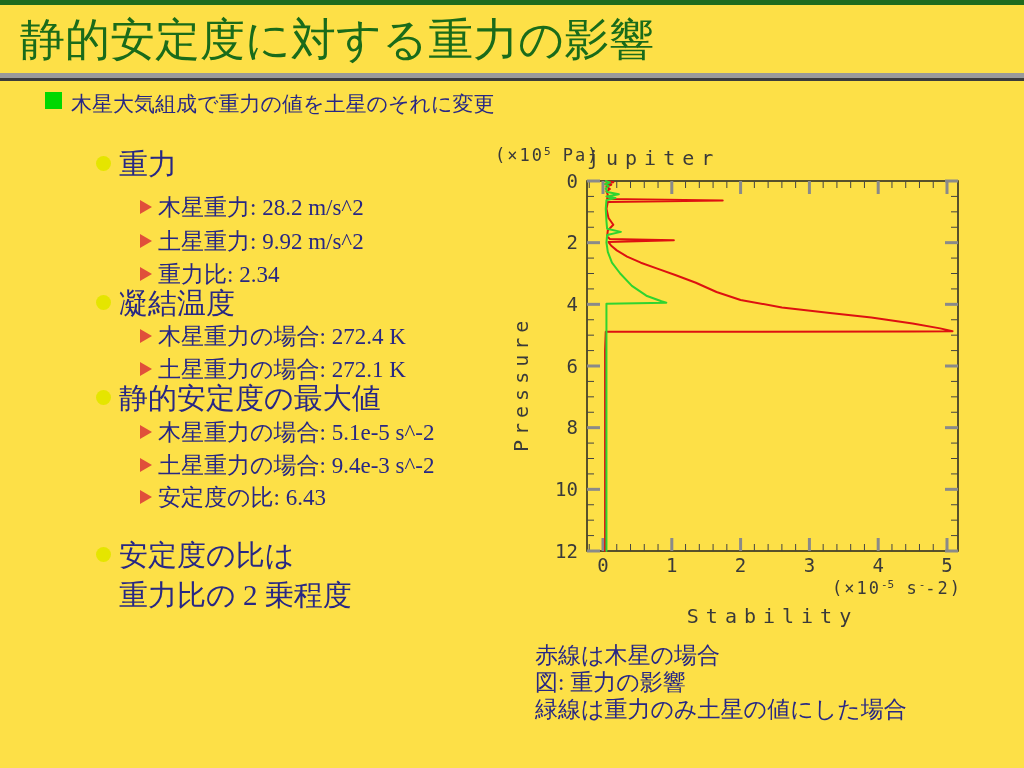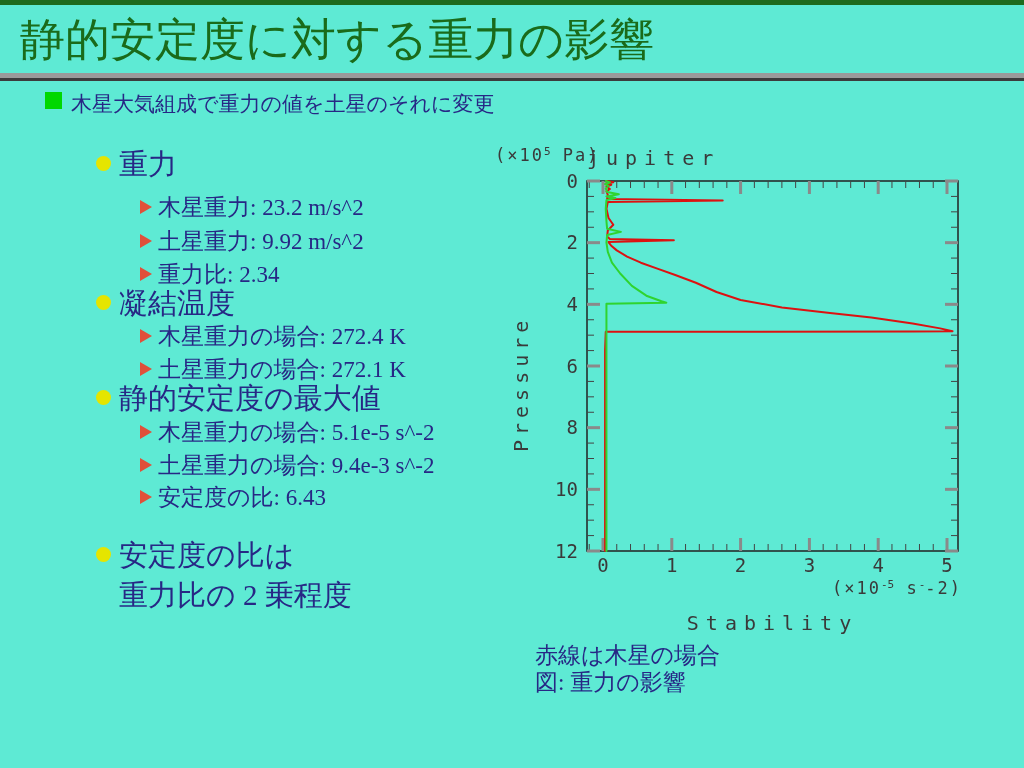--- a/index.html
+++ b/index.html
@@ -1,17 +1,17 @@
 <!DOCTYPE html>
 <html><head>
 <meta charset="utf-8">
 <style>
   html,body{margin:0;padding:0;}
   body{background:#f5f9f3;font-family:"Liberation Serif","DejaVu Serif",serif;}
-  .slide{position:relative;width:1024px;height:768px;background:#5eead4;overflow:hidden;}
+  .slide{position:relative;width:1024px;height:768px;background:#fde047;overflow:hidden;}
   .topbar{position:absolute;left:0;top:0;width:1024px;height:5px;background:#1e6b1e;}
   .title{position:absolute;left:20px;top:10px;margin:0;font-size:45px;font-weight:normal;
          color:#1a6b1a;letter-spacing:0px;white-space:nowrap;}
   .title-rule{position:absolute;left:0;top:73px;width:1024px;height:5px;background:#9a9a9a;
          border-bottom:3px solid #3c3c3c;}
   .line{position:absolute;white-space:nowrap;color:#272785;}
   .l1{font-size:21px;}
   .l2{font-size:29px;}
   .l3{font-size:23px;}
   .sq{display:inline-block;width:17px;height:17px;background:#00d800;margin-right:9px;
@@ -22,21 +22,21 @@
       border-top:7px solid transparent;border-bottom:7px solid transparent;
       margin-right:6px;vertical-align:1px;}
   
   .axtext{position:absolute;font-family:"DejaVu Sans Mono",monospace;color:#3a3a3a;
       white-space:nowrap;}
   .yunit{left:495px;top:145px;font-size:17px;letter-spacing:2px;}
   .ctitle{left:587px;top:146px;width:371px;font-size:20px;letter-spacing:7px;}
   .ylab{left:509px;top:262px;height:190px;font-size:20px;letter-spacing:5px;
       writing-mode:vertical-rl;transform:rotate(180deg);}
   .xunit{top:578px;right:62px;font-size:17px;letter-spacing:2px;}
-  .xlab{left:587px;top:604px;width:371px;text-align:center;font-size:20px;letter-spacing:7px;margin-top:7px;}
+  .xlab{left:587px;top:604px;width:371px;text-align:center;font-size:20px;letter-spacing:7px;}
   sup{font-size:11px;vertical-align:6px;letter-spacing:0;}
   .caption{position:absolute;left:535px;top:642px;font-size:23px;line-height:27px;
       color:#272785;white-space:nowrap;}
   svg.plot{position:absolute;left:0;top:0;}
 </style>
 </head>
 <body>
 
 <div class="slide">
   <div class="topbar"></div>
@@ -44,21 +44,21 @@
   <div class="title-rule"></div>
 
   <div class="line l1" style="left:45px;top:90px">
     <span class="sq"></span><span>木星大気組成で重力の値を土星のそれに変更</span>
   </div>
 
   <div class="line l2" style="left:96px;top:145px">
     <span class="dot"></span><span>重力</span>
   </div>
   <div class="line l3" style="left:140px;top:192px">
-    <span class="tri"></span><span>木星重力: 23.2 m/s^2</span>
+    <span class="tri"></span><span>木星重力: 28.2 m/s^2</span>
   </div>
   <div class="line l3" style="left:140px;top:226px">
     <span class="tri"></span><span>土星重力: 9.92 m/s^2</span>
   </div>
   <div class="line l3" style="left:140px;top:259px">
     <span class="tri"></span><span>重力比: 2.34</span>
   </div>
 
   <div class="line l2" style="left:96px;top:284px">
     <span class="dot"></span><span>凝結温度</span>
@@ -216,14 +216,15 @@
       <polyline points="606.44,181 613.32,182.23333333333332 605.752,183.46666666666667 611.256,184.7 606.44,186.55 609.88,189.01666666666668 606.44,191.48333333333335 607.816,194.875 607.128,198.88333333333333 722.712,200.425 607.816,201.96666666666667 606.44,208.75 608.504,218 613.32,224.78333333333333 607.816,230.33333333333334 607.128,236.5 609.88,238.96666666666667 673.864,240.2 608.504,242.05 611.256,245.75 616.76,250.375 627.08,256.5416666666667 640.84,262.7083333333333 658.04,268.875 675.24,275.04166666666663 695.88,282.75 716.52,292 740.6,300.01666666666665 781.88,307.41666666666663 830.04,312.9666666666667 871.3199999999999,317.59166666666664 912.5999999999999,323.45 940.12,328.3833333333333 952.5039999999999,331.1583333333333 912.5999999999999,331.6208333333333 605.752,331.775 605.064,350.5833333333333 605.064,551" fill="none" stroke="#dd1111" stroke-width="2" stroke-linejoin="round" stroke-linecap="round"></polyline>
       <polyline points="605.752,181 609.88,182.54166666666666 605.064,184.08333333333334 608.504,185.93333333333334 605.752,188.4 607.128,192.1 618.824,194.25833333333333 606.44,196.41666666666666 615.384,197.95833333333334 606.44,200.11666666666667 605.752,208.75 606.44,221.08333333333334 607.128,228.79166666666666 620.888,231.875 607.128,234.95833333333331 606.44,242.66666666666666 607.816,251.91666666666666 611.944,262.7083333333333 620.2,273.5 631.896,285.8333333333333 646.344,295.7 661.48,301.25 666.296,302.7916666666667 606.44,303.71666666666664 606.44,551" fill="none" stroke="#2fd42f" stroke-width="2" stroke-linejoin="round" stroke-linecap="round"></polyline>
     </svg>
 
   <div class="axtext xunit"><span>(×10</span><sup>-5</sup><span> s</span><sup>-</sup><span>-2)</span></div>
   <div class="axtext xlab">Stability</div>
 
   <div class="caption">
     <div>赤線は木星の場合</div>
     <div>図: 重力の影響</div>
+    <div>緑線は重力のみ土星の値にした場合</div>
   </div>
 </div>
 
 </body></html>

